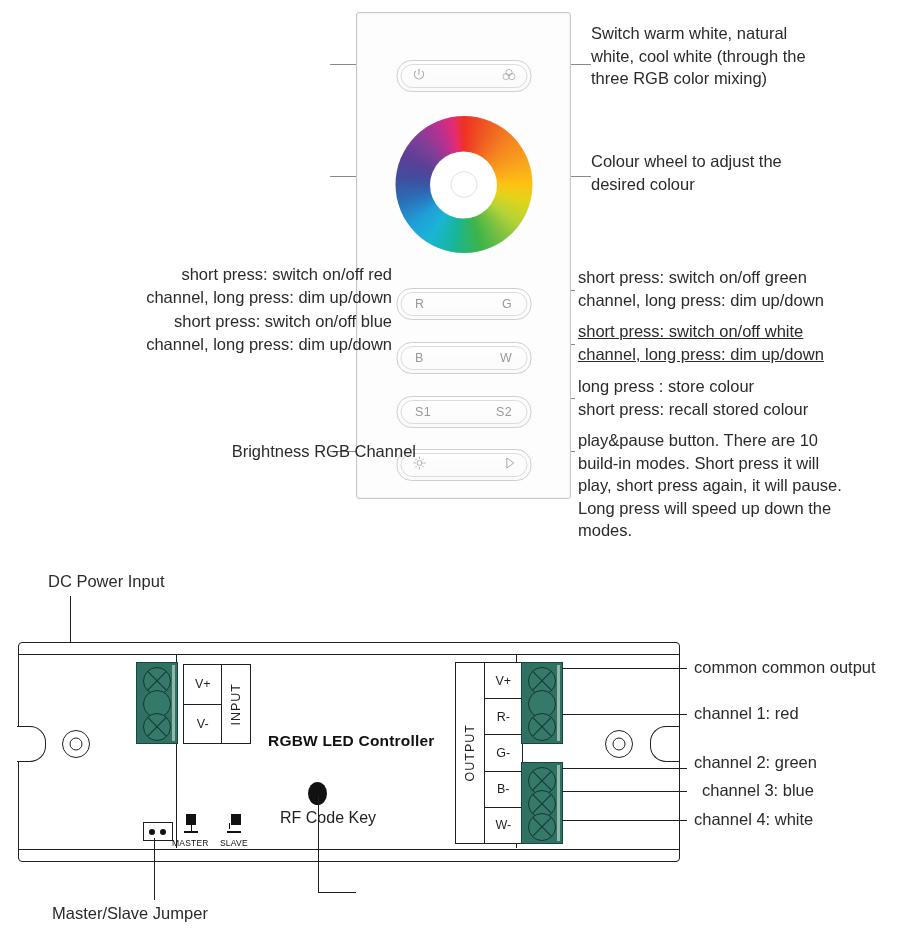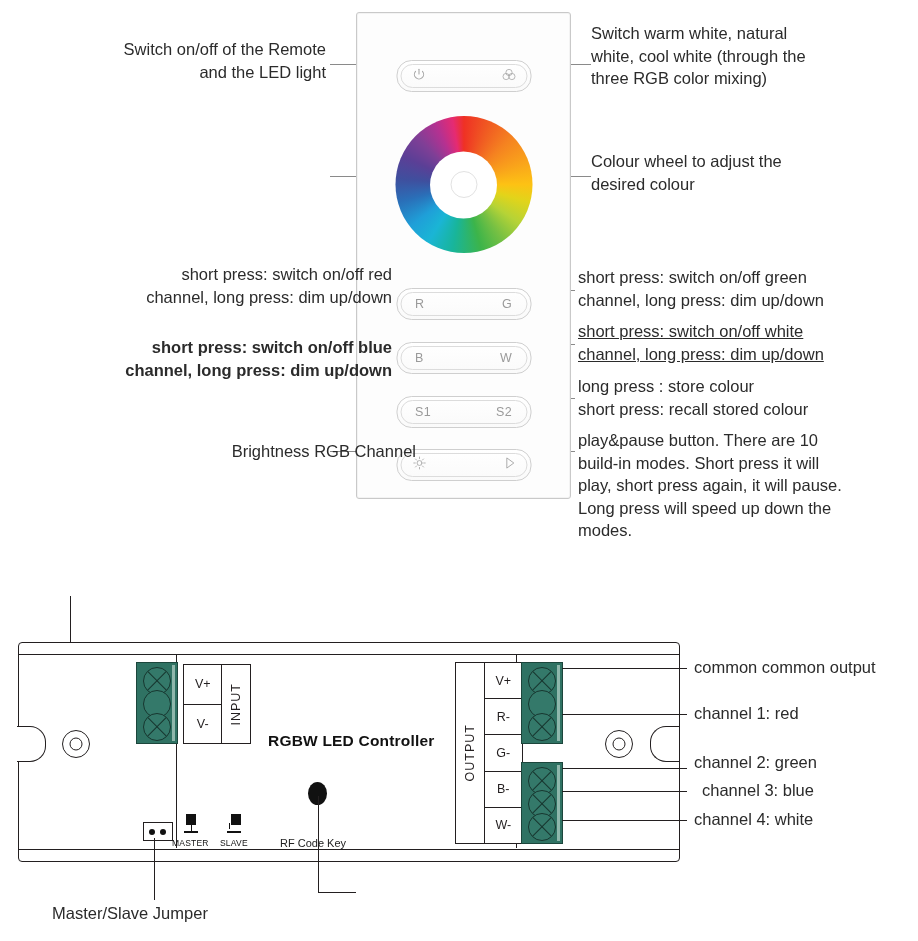--- a/index.html
+++ b/index.html
@@ -82,21 +82,21 @@
         font-size:12.5px;border-bottom:1.3px solid #231f20;min-width:34px;}
   .pinbox .cell:last-child{border-bottom:none;}
   .pinbox .vert{display:flex;align-items:center;justify-content:center;
         border-left:1.3px solid #231f20;width:28px;}
   .pinbox .vert span{writing-mode:vertical-rl;transform:rotate(180deg);
         font-size:12.5px;letter-spacing:1px;}
   .pinbox.rev .vert{border-left:none;border-right:1.3px solid #231f20;}
 
   .brand{position:absolute;font-weight:bold;font-size:15.5px;letter-spacing:.2px;color:#111;}
   .rfkey{position:absolute;width:19px;height:23px;border-radius:50%;background:#111;}
-  .rfkey-lbl{position:absolute;font-size:11px;color:#222;margin-top:28px;}
+  .rfkey-lbl{position:absolute;font-size:16px;color:#222;}
   .jumper{position:absolute;width:28px;height:17px;border:1.4px solid #231f20;background:#fff;}
   .jumper .d{position:absolute;top:50%;transform:translateY(-50%);width:6px;height:6px;
         border-radius:50%;background:#111;}
   .msicon{position:absolute;}
   .msicon .cap{position:absolute;background:#111;}
   .msicon .stem{position:absolute;background:#111;width:1.6px;}
   .msicon .base{position:absolute;background:#111;height:1.8px;}
   .mslbl{position:absolute;font-size:8.5px;color:#111;letter-spacing:.2px;}
 </style>
 </head>
@@ -164,45 +164,44 @@
       <span class="ico b">
         <svg width="13" height="14" viewBox="0 0 20 22" fill="none" stroke="#a8a8a8" stroke-width="1.5" stroke-linejoin="round">
           <path d="M5 3 L16 11 L5 19 Z"></path>
         </svg>
       </span>
       <span class="lbl a"></span>
       <span class="lbl b"></span>
     </div>
   </div>
 
-  <div class="ann l" style="left:10px;top:38px;width:316px;">Switch on/off of the Remote
-and the LED light</div>
   <div class="ann l" style="left:10px;top:263px;width:382px;">short press: switch on/off red
 channel, long press: dim up/down</div>
-  <div class="ann l" style="left:10px;top:336px;width:382px;font-weight:bold;">short press: switch on/off blue
+  <div class="ann l" style="left:10px;top:310px;width:382px;">short press: switch on/off blue
 channel, long press: dim up/down</div>
   <div class="ann l" style="left:10px;top:440px;width:406px;">Brightness RGB Channel</div>
 
   <div class="ann r" style="left:591px;top:22px;width:320px;">Switch warm white, natural
 white, cool white (through the
 three RGB color mixing)</div>
   <div class="ann r" style="left:591px;top:150px;width:320px;">Colour wheel to adjust the
 desired colour</div>
   <div class="ann r" style="left:578px;top:266px;width:336px;">short press: switch on/off green
 channel, long press: dim up/down</div>
   <div class="ann r" style="left:578px;top:320px;width:336px;text-decoration:underline;">short press: switch on/off white
 channel, long press: dim up/down</div>
   <div class="ann r" style="left:578px;top:375px;width:336px;">long press : store colour
 short press: recall stored colour</div>
   <div class="ann r" style="left:578px;top:429px;width:336px;">play&amp;pause button. There are 10
 build-in modes. Short press it will
 play, short press again, it will pause.
 Long press will speed up down the
 modes.</div>
 
+  <div class="ann" style="left:48px;top:570px;width:260px;">DC Power Input</div>
   <div class="ln v dark" style="left:70px;top:596px;height:77px;"></div>
   <div class="ln h dark" style="left:70px;top:673px;width:38px;"></div>
 
   <div class="ln dark" style="left:108px;top:648px;width:1.4px;height:0;"></div>
   <svg style="position:absolute;left:104px;top:640px;" width="50" height="72">
     <path d="M2 34 L18 18 L48 18" stroke="#231f20" stroke-width="1.5" fill="none"></path>
     <path d="M2 34 L18 52 L48 52" stroke="#231f20" stroke-width="1.5" fill="none"></path>
   </svg>
 
   <div class="ctrl">

